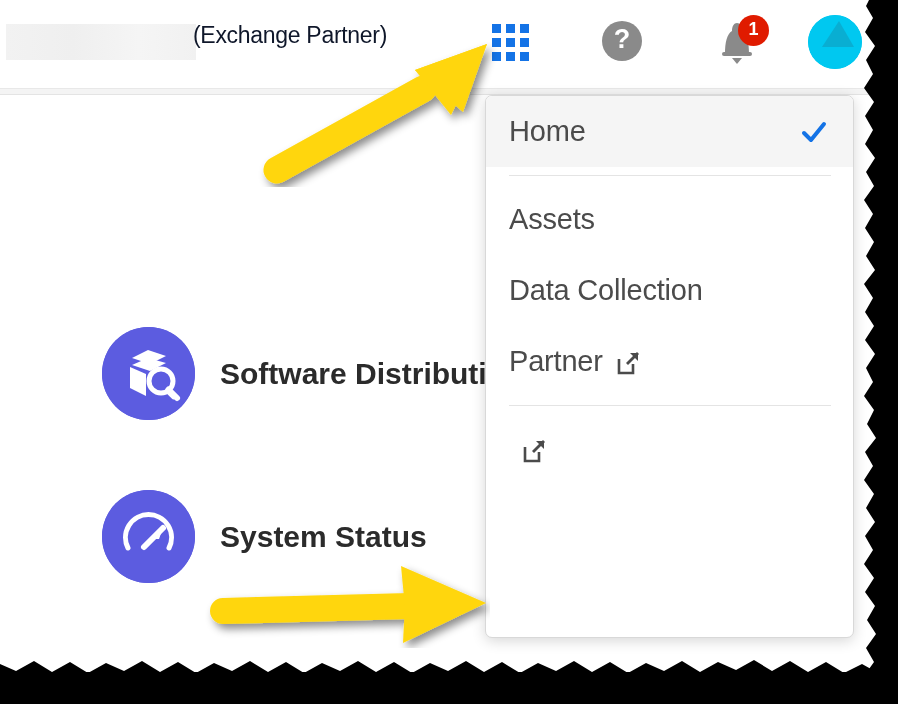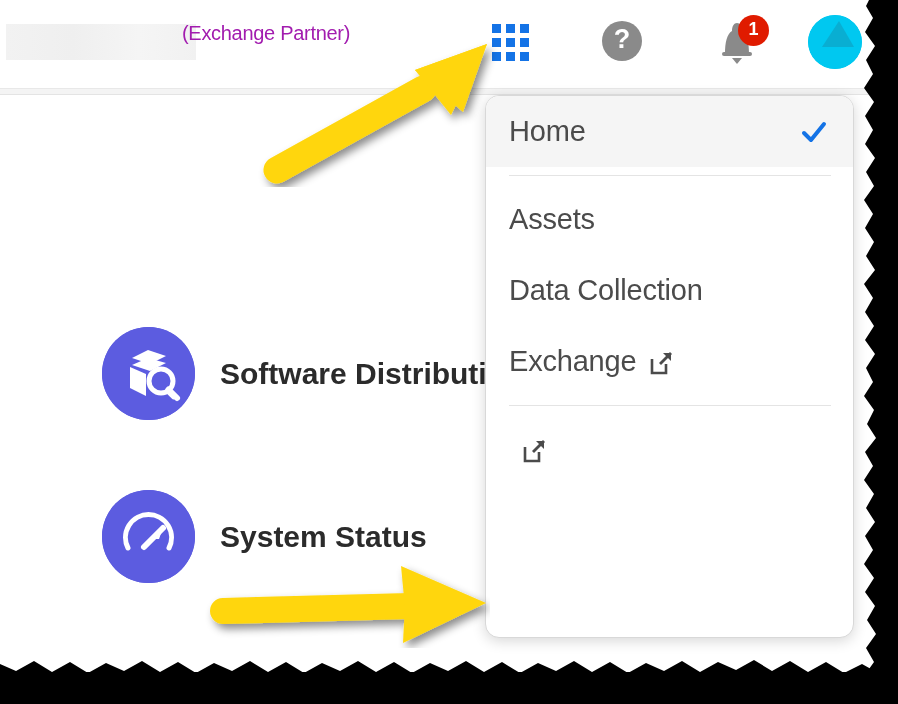--- a/index.html
+++ b/index.html
@@ -55,24 +55,24 @@
     position: absolute;
     left: 6px;
     top: 24px;
     width: 190px;
     height: 36px;
     background: linear-gradient(90deg,#f2f2f2 0%,#efefef 35%,#f5f5f5 70%,#f1f1f1 100%);
   }
 
   .org-label {
     position: absolute;
-    left: 182px;
+    left: 193px;
     top: 22px;
-    font-size: 20px;
-    color: #a21caf;
+    font-size: 23px;
+    color: #0f172a;
     letter-spacing: -0.3px;
     white-space: nowrap;
     font-family: "Liberation Sans", sans-serif;
   }
 
   
   .app-grid {
     position: absolute;
     left: 492px;
     top: 24px;
@@ -188,21 +188,21 @@
 
   
   .dropdown {
     position: absolute;
     left: 485px;
     top: 95px;
     width: 367px;
     height: 541px;
     background: #ffffff;
     border: 1px solid #d8d8d8;
-    border-radius: 14px;
+    border-radius: 7px;
     box-shadow: 0 3px 14px rgba(0,0,0,0.16);
     overflow: hidden;
     z-index: 20;
   }
   .menu-item {
     position: relative;
     height: 71px;
     display: flex;
     align-items: center;
     padding-left: 23px;
@@ -353,21 +353,21 @@
 
     <div class="menu-item">
       <span class="mi-label">Assets</span>
     </div>
 
     <div class="menu-item">
       <span class="mi-label">Data Collection</span>
     </div>
 
     <div class="menu-item">
-      <span class="mi-label">Exchange</span>
+      <span class="mi-label">Partner</span>
       <svg class="ext-icon" viewBox="0 0 25 25">
         <path d="M3 8 L3 22 L17 22 L17 13" fill="none" stroke="#4b4b4b" stroke-width="2.6"></path>
         <path d="M11 13 L22 2" fill="none" stroke="#4b4b4b" stroke-width="2.8"></path>
         <path d="M14 2 L22 2 L22 10 Z" fill="#4b4b4b"></path>
       </svg>
     </div>
 
     <div class="menu-sep"></div>
 
     <div class="menu-item">

